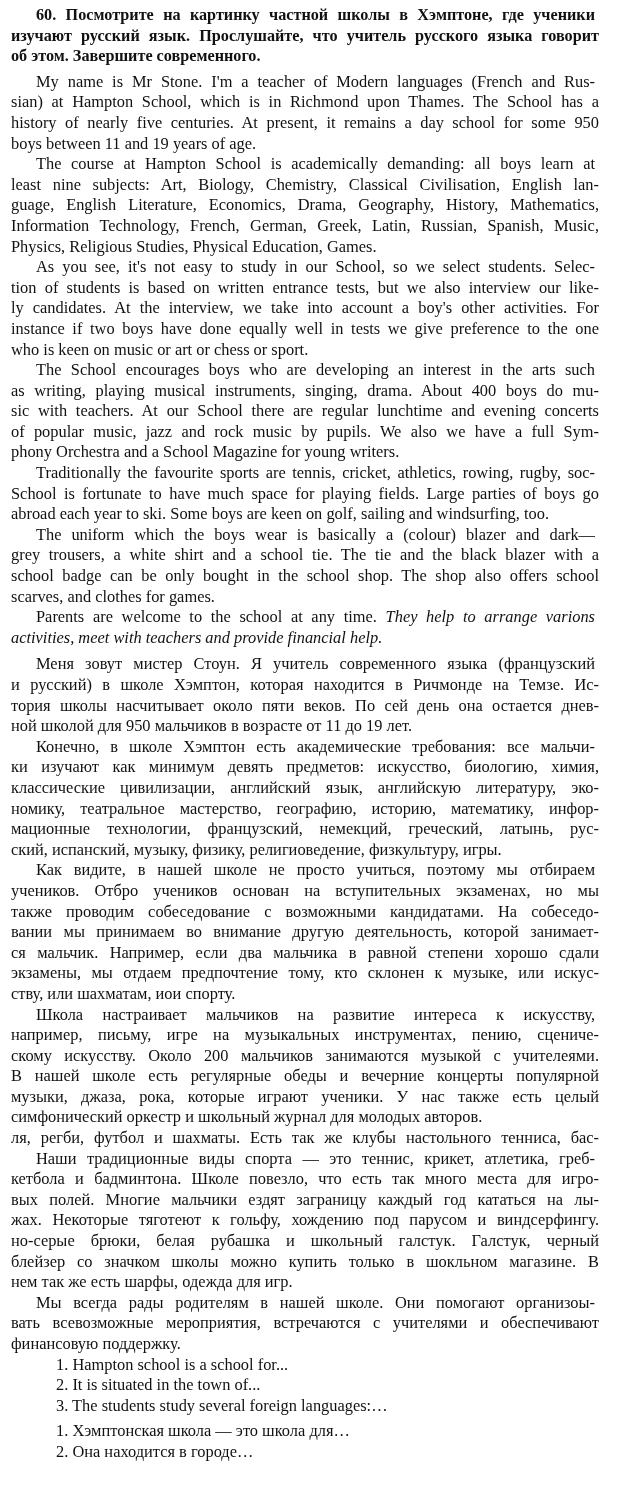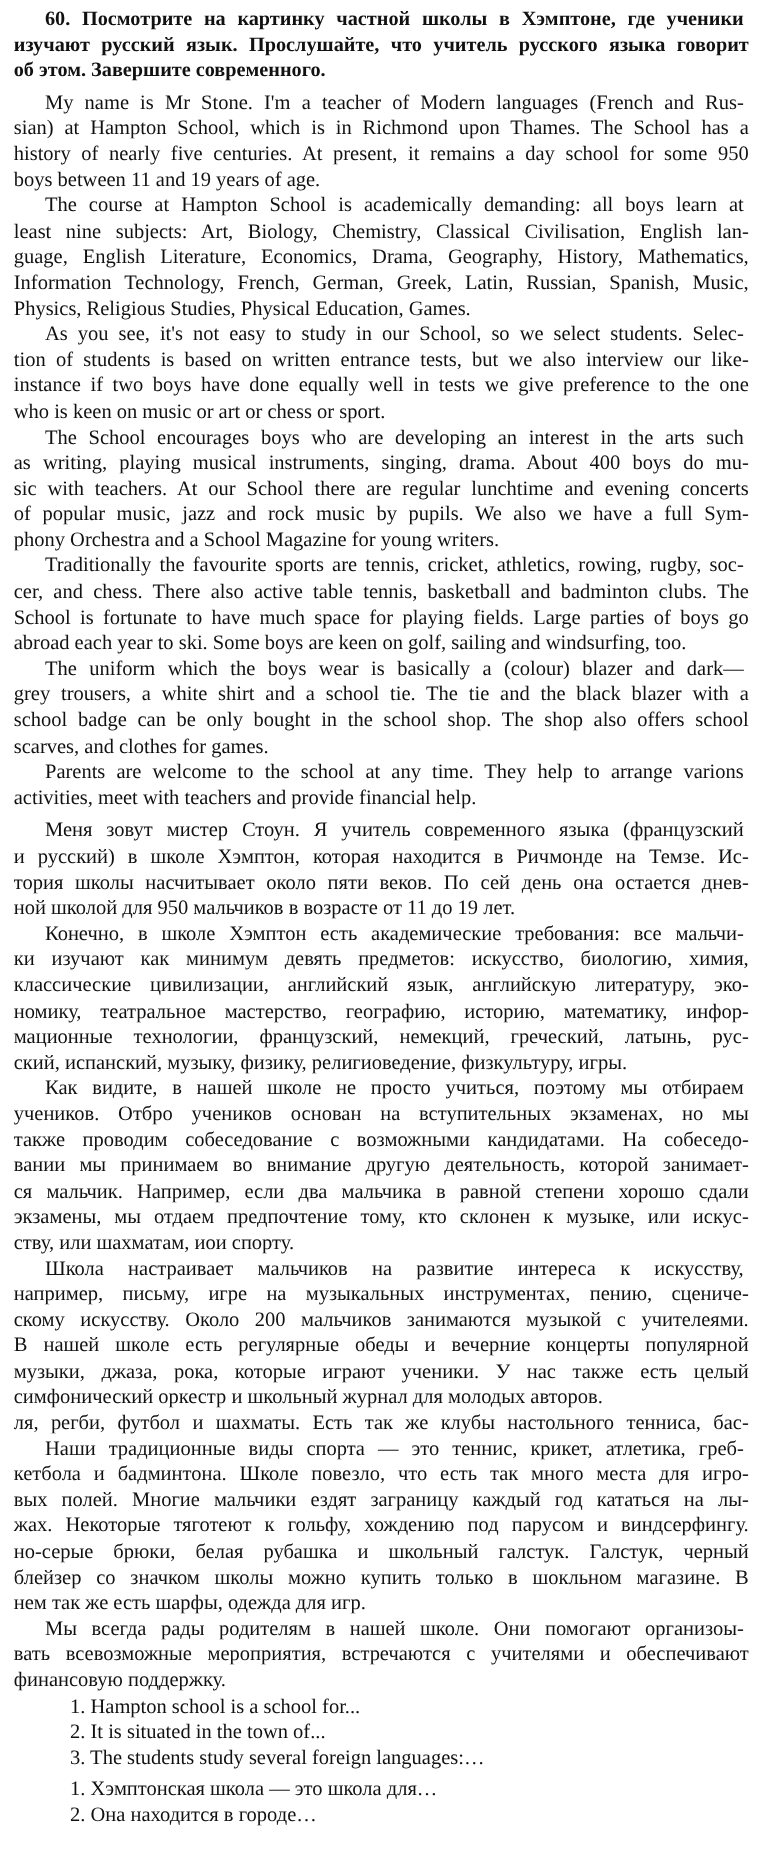--- a/index.html
+++ b/index.html
@@ -21,21 +21,21 @@
     text-align-last: justify;
     padding-left: 11px;
     width: 588px;
   }
   .line.first { padding-left: 36px; width: 559px; }
   .line.last { text-align-last: left; }
   .heading .line { font-weight: bold; font-size: 16.2px; }
   .heading { margin-bottom: 5px; }
   .para { margin: 0; }
   .gap { height: 6px; }
-  .italic { }
+  .italic { font-style: italic; }
   .list .line { padding-left: 56px; width: 559px; text-align-last: left; }
   .list-gap { height: 5px; }
 </style>
 </head>
 <body>
 
 <div class="page">
 
   <div class="heading">
     <span class="line first">60. Посмотрите на картинку частной школы в Хэмптоне, где ученики</span>
@@ -53,33 +53,33 @@
     <div class="para">
       <span class="line first">The course at Hampton School is academically demanding: all boys learn at</span>
       <span class="line">least nine subjects: Art, Biology, Chemistry, Classical Civilisation, English lan-</span>
       <span class="line">guage, English Literature, Economics, Drama, Geography, History, Mathematics,</span>
       <span class="line">Information Technology, French, German, Greek, Latin, Russian, Spanish, Music,</span>
       <span class="line last">Physics, Religious Studies, Physical Education, Games.</span>
     </div>
     <div class="para">
       <span class="line first">As you see, it's not easy to study in our School, so we select students. Selec-</span>
       <span class="line">tion of students is based on written entrance tests, but we also interview our like-</span>
+      <span class="line">ly candidates. At the interview, we take into account a boy's other activities. For</span>
       <span class="line">instance if two boys have done equally well in tests we give preference to the one</span>
       <span class="line last">who is keen on music or art or chess or sport.</span>
     </div>
     <div class="para">
       <span class="line first">The School encourages boys who are developing an interest in the arts such</span>
       <span class="line">as writing, playing musical instruments, singing, drama. About 400 boys do mu-</span>
       <span class="line">sic with teachers. At our School there are regular lunchtime and evening concerts</span>
       <span class="line">of popular music, jazz and rock music by pupils. We also we have a full Sym-</span>
       <span class="line last">phony Orchestra and a School Magazine for young writers.</span>
     </div>
     <div class="para">
       <span class="line first">Traditionally the favourite sports are tennis, cricket, athletics, rowing, rugby, soc-</span>
-      <span class="line">cer, and chess. There also active table tennis, basketball and badminton clubs. The</span>
       <span class="line">School is fortunate to have much space for playing fields. Large parties of boys go</span>
       <span class="line last">abroad each year to ski. Some boys are keen on golf, sailing and windsurfing, too.</span>
     </div>
     <div class="para">
       <span class="line first">The uniform which the boys wear is basically a (colour) blazer and dark—</span>
       <span class="line">grey trousers, a white shirt and a school tie. The tie and the black blazer with a</span>
       <span class="line">school badge can be only bought in the school shop. The shop also offers school</span>
       <span class="line last">scarves, and clothes for games.</span>
     </div>
     <div class="para">

